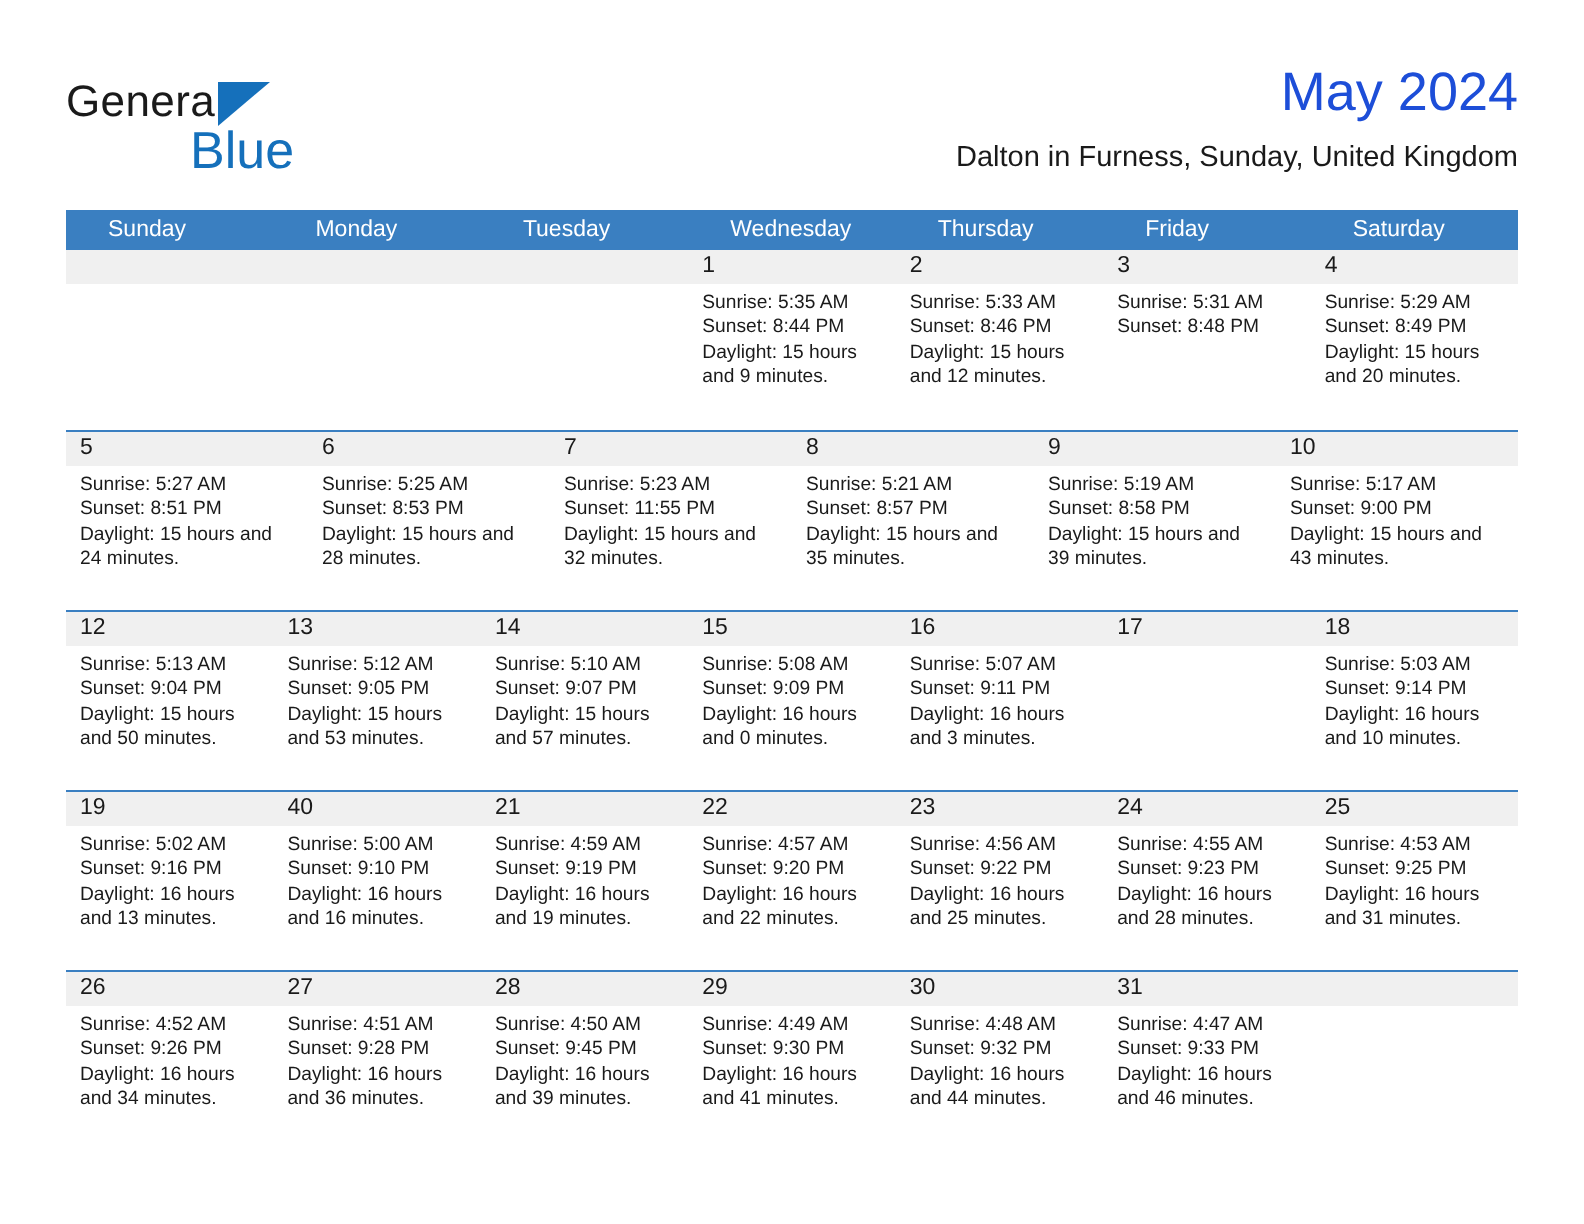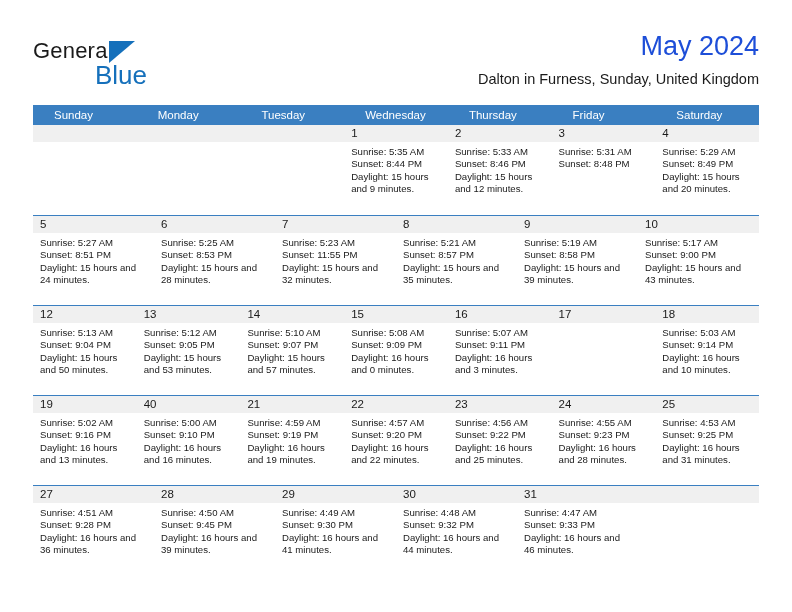--- a/index.html
+++ b/index.html
@@ -370,20 +370,28 @@
             <div class="day-number">25</div>
             <div class="day-info">
               <div>Sunrise: 4:53 AM</div>
               <div>Sunset: 9:25 PM</div>
               <div class="daylight">Daylight: 16 hours and 31 minutes.</div>
             </div>
           </div>
         </div>
         <div class="week-row">
           <div class="day-cell">
+            <div class="day-number">26</div>
+            <div class="day-info">
+              <div>Sunrise: 4:52 AM</div>
+              <div>Sunset: 9:26 PM</div>
+              <div class="daylight">Daylight: 16 hours and 34 minutes.</div>
+            </div>
+          </div>
+          <div class="day-cell">
             <div class="day-number">27</div>
             <div class="day-info">
               <div>Sunrise: 4:51 AM</div>
               <div>Sunset: 9:28 PM</div>
               <div class="daylight">Daylight: 16 hours and 36 minutes.</div>
             </div>
           </div>
           <div class="day-cell">
             <div class="day-number">28</div>
             <div class="day-info">

